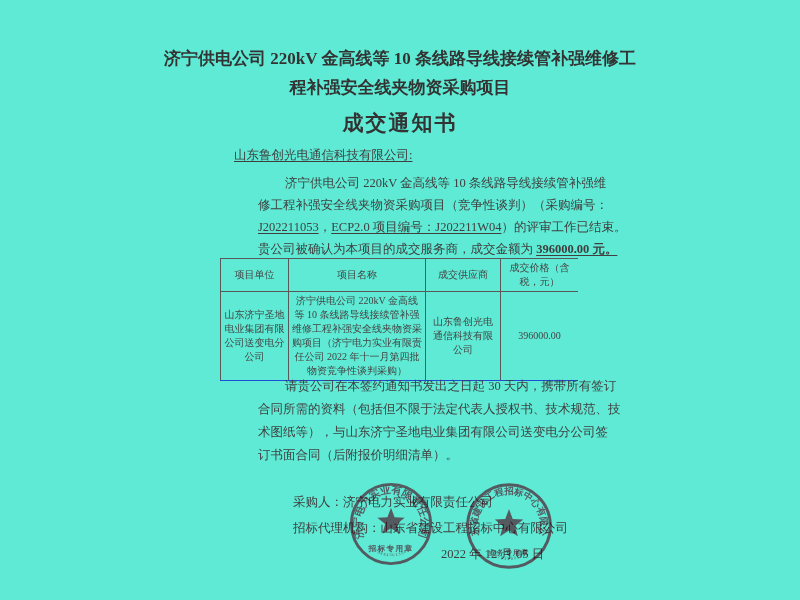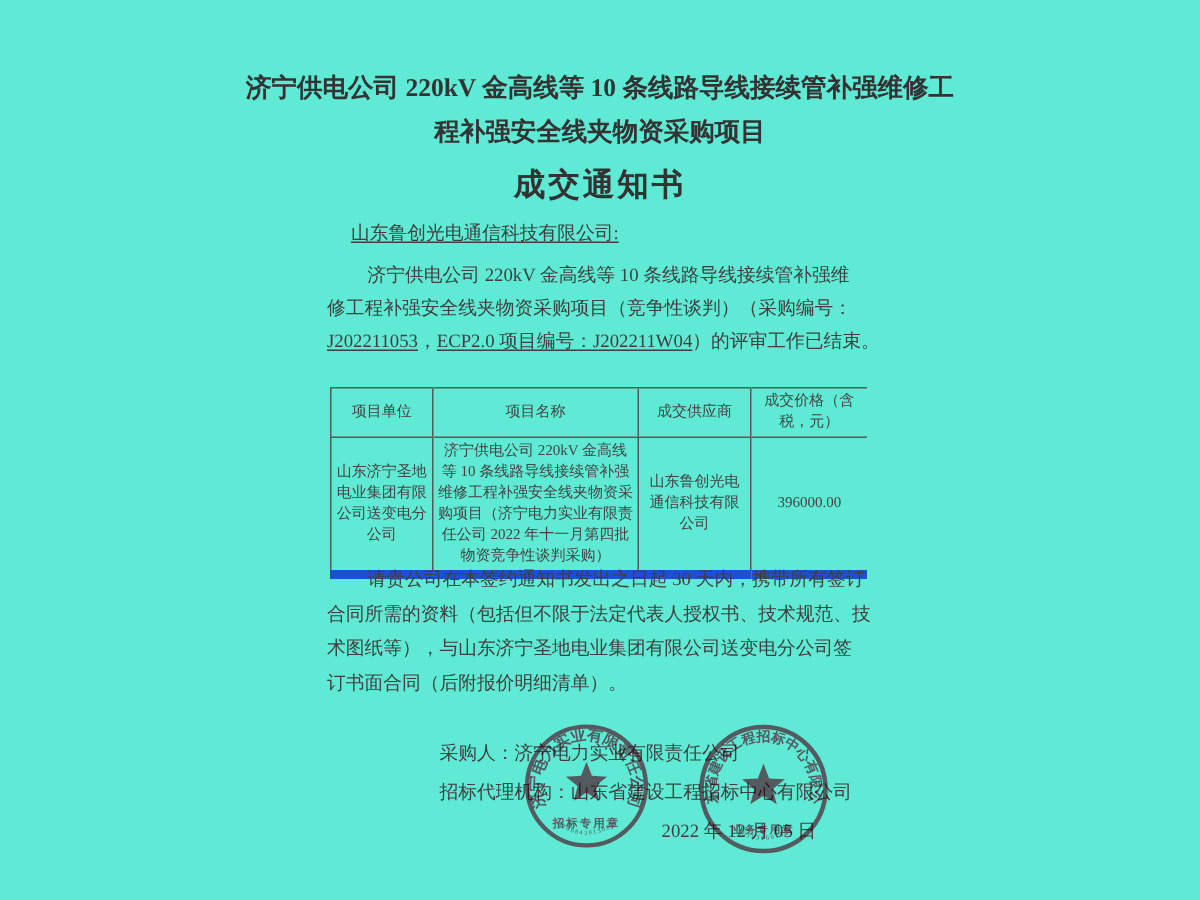--- a/index.html
+++ b/index.html
@@ -15,40 +15,40 @@
   }
   .doc-subtitle{
     position:absolute;top:109px;left:0;width:800px;text-align:center;
     font-size:21px;font-weight:bold;letter-spacing:2px;color:#333333;
   }
   .addressee{
     position:absolute;top:147px;left:234px;font-size:12.5px;
     text-decoration:underline;text-underline-offset:2px;white-space:nowrap;
   }
   .para{position:absolute;left:218px;font-size:12.5px;}
-  .para .line{white-space:nowrap;}
+  .para .line{white-space:nowrap;margin-left:40px;}
   .p1{top:172px;line-height:22px;}
   .p2{top:375px;line-height:23px;}
   .indent{text-indent:27px;}
   .u{text-decoration:underline;text-underline-offset:2px;}
   .b{font-weight:bold;}
   .doc-table{
     position:absolute;top:258px;left:220px;width:330px;
     border-collapse:collapse;table-layout:fixed;
     font-size:10px;color:#444444;
   }
   .doc-table th,.doc-table td{
     border-left:1px solid #585858;
     text-align:center;vertical-align:middle;
     font-weight:normal;padding:2px 3px;line-height:14px;
   }
   .doc-table thead th{
     border-top:1px solid #585858;border-bottom:1px solid #585858;height:24px;
   }
-  .doc-table tbody td{border-bottom:6px solid #1d4ed8;height:84px;}
+  .doc-table tbody td{border-bottom:1px solid #1d4ed8;height:84px;}
   .col-unit{width:61px;}
   .col-project{width:130px;}
   .col-supplier{width:68px;}
   .col-price{width:71px;margin-left:37px;}
   .footer-line{position:absolute;font-size:12.5px;white-space:nowrap;}
   .buyer{top:494px;left:293px;}
   .agency{top:520px;left:293px;}
   .sign-date{top:546px;left:441px;}
   .stamp{position:absolute;mix-blend-mode:multiply;opacity:.88;}
   .stamp-left{left:346px;top:478px;}
@@ -65,20 +65,21 @@
   </div>
 
   <div class="doc-subtitle">成交通知书</div>
 
   <div class="addressee">山东鲁创光电通信科技有限公司:</div>
 
   <div class="para p1">
     <div class="line indent">济宁供电公司 220kV 金高线等 10 条线路导线接续管补强维</div>
     <div class="line">修工程补强安全线夹物资采购项目（竞争性谈判）（采购编号：</div>
     <div class="line"><span class="u">J202211053</span><span>，</span><span class="u">ECP2.0 项目编号：J202211W04</span><span>）的评审工作已结束。</span></div>
+    <div class="line"><span>贵公司被确认为本项目的成交服务商，成交金额为 </span><span class="u b">396000.00 元。</span></div>
   </div>
 
   <table class="doc-table">
     <thead>
       <tr>
         <th class="col-unit">项目单位</th>
         <th class="col-project">项目名称</th>
         <th class="col-supplier">成交供应商</th>
         <th class="col-price">成交价格（含税，元）</th>
       </tr>

